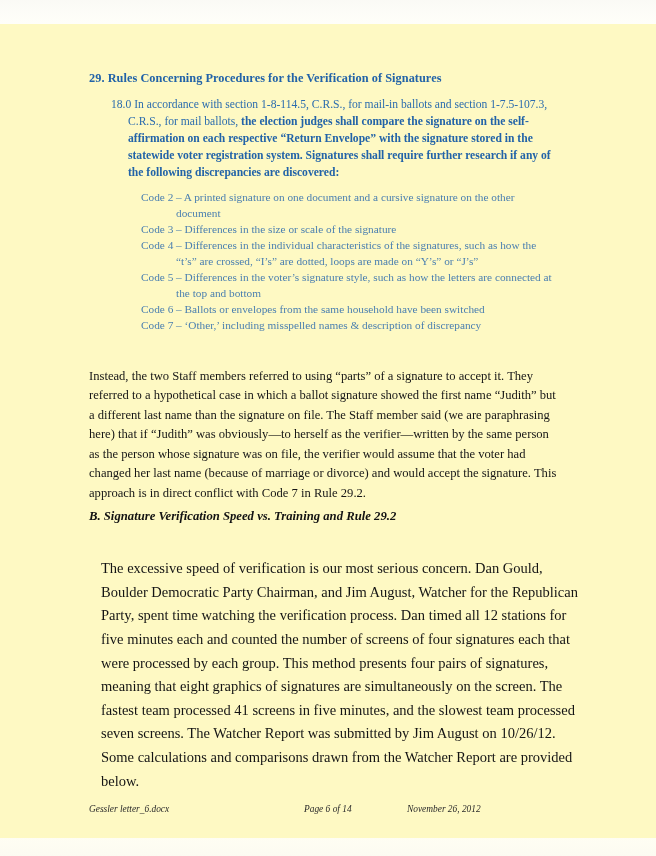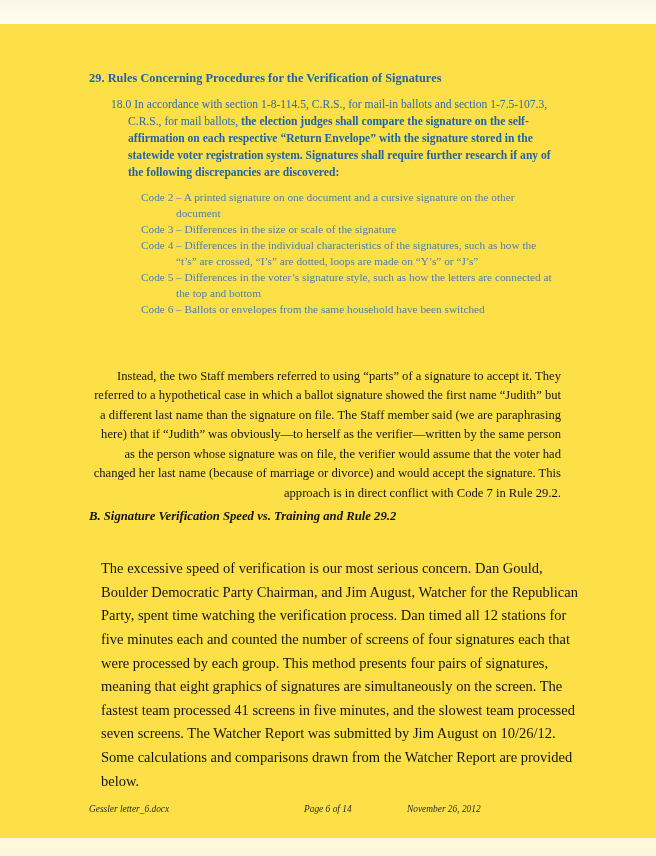--- a/index.html
+++ b/index.html
@@ -5,21 +5,21 @@
 <style>
   html, body {
     margin: 0;
     padding: 0;
     background: #ffffff;
   }
   .page {
     position: relative;
     width: 656px;
     height: 856px;
-    background: #fde047;
+    background: #fef9c3;
     overflow: hidden;
     font-family: "Liberation Serif", "DejaVu Serif", serif;
     color: #1a1a1a;
     -webkit-font-smoothing: antialiased;
   }
   
   .scan-noise-top {
     position: absolute;
     left: 0; top: 0;
     width: 656px; height: 24px;
@@ -86,21 +86,21 @@
   }
 
   
   .body-para {
     position: absolute;
     left: 89px;
     width: 472px;
     font-size: 12.6px;
     line-height: 1.545;
     color: #161616;
-    text-align: right;
+    text-align: left;
     margin: 0;
   }
   #para-instead { top: 367px; }
 
   .section-heading {
     position: absolute;
     left: 89px;
     top: 509px;
     width: 472px;
     font-size: 12.7px;
@@ -166,20 +166,24 @@
       <span>Differences in the individual characteristics of the signatures, such as how the “t’s” are crossed, “I’s” are dotted, loops are made on “Y’s” or “J’s”</span>
     </p>
     <p class="code-item">
       <span class="code-label">Code 5</span><span>–</span>
       <span>Differences in the voter’s signature style, such as how the letters are connected at the top and bottom</span>
     </p>
     <p class="code-item">
       <span class="code-label">Code 6</span><span>–</span>
       <span>Ballots or envelopes from the same household have been switched</span>
     </p>
+    <p class="code-item">
+      <span class="code-label">Code 7</span><span>–</span>
+      <span>‘Other,’ including misspelled names &amp; description of discrepancy</span>
+    </p>
   </div>
 
   <p class="body-para" id="para-instead">Instead, the two Staff members referred to using “parts” of a signature to accept it. They referred to a hypothetical case in which a ballot signature showed the first name “Judith” but a different last name than the signature on file. The Staff member said (we are paraphrasing here) that if “Judith” was obviously—to herself as the verifier—written by the same person as the person whose signature was on file, the verifier would assume that the voter had changed her last name (because of marriage or divorce) and would accept the signature. This approach is in direct conflict with Code 7 in Rule 29.2.</p>
 
   <p class="section-heading">B. Signature Verification Speed vs. Training and Rule 29.2</p>
 
   <p class="body-para-large">The excessive speed of verification is our most serious concern. Dan Gould, Boulder Democratic Party Chairman, and Jim August, Watcher for the Republican Party, spent time watching the verification process. Dan timed all 12 stations for five minutes each and counted the number of screens of four signatures each that were processed by each group. This method presents four pairs of signatures, meaning that eight graphics of signatures are simultaneously on the screen. The fastest team processed 41 screens in five minutes, and the slowest team processed seven screens. The Watcher Report was submitted by Jim August on 10/26/12. Some calculations and comparisons drawn from the Watcher Report are provided below.</p>
 
   <div class="footer">
     <span class="footer-left">Gessler letter_6.docx</span>

